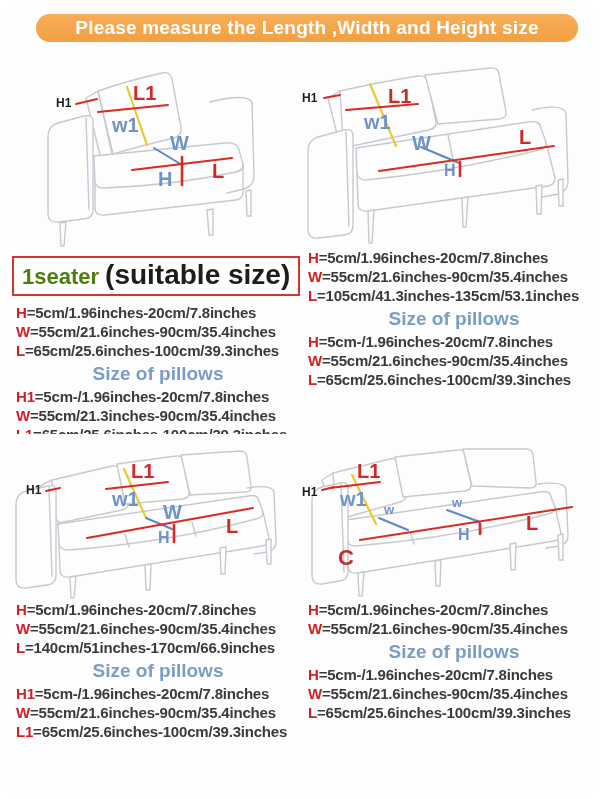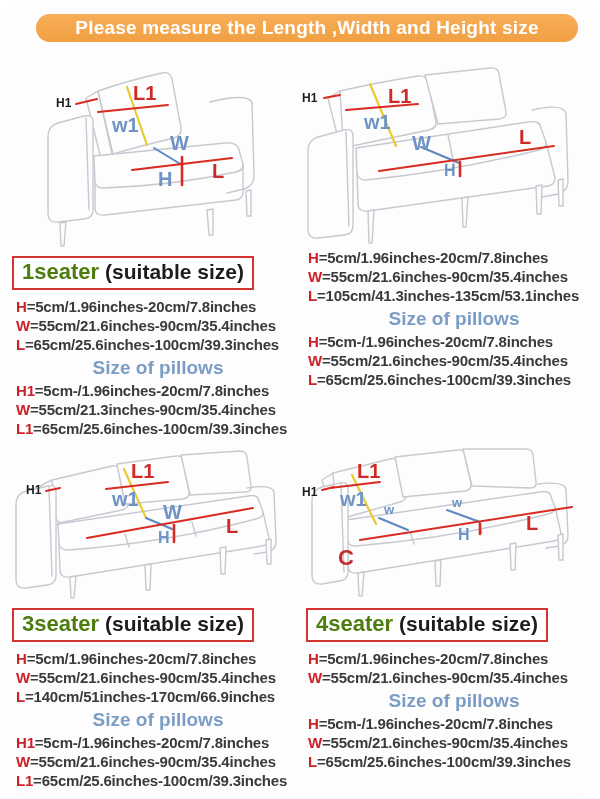--- a/index.html
+++ b/index.html
@@ -10,21 +10,21 @@
           font-size:19px;font-weight:700;letter-spacing:.2px;}
   .grid{display:grid;grid-template-columns:300px 300px;margin-top:10px;}
   .cell{position:relative;overflow:hidden;}
   .cell.r1{height:382px;}
   .cell.r2{height:365px;}
   .cell svg{display:block;}
   .title-box{display:inline-block;border:2px solid #d33430;background:#fff;
              padding:1px 8px 3px;margin:8px 0 7px 12px;white-space:nowrap;}
   .cell.colR .title-box{margin-left:6px;}
   .t-red{color:#4d7c0f;font-weight:700;font-size:22px;}
-  .t-dark{color:#1d1d1d;font-weight:600;font-size:21px;margin-left:6px;}
+  .t-dark{color:#1d1d1d;font-weight:600;font-size:28px;margin-left:6px;}
   .lines{padding-left:16px;}
   .cell.colR .lines{padding-left:8px;}
   .mline{font-size:15px;font-weight:600;color:#3a3a3a;line-height:19px;
          white-space:nowrap;letter-spacing:-0.2px;}
   .mline .lab{color:#cc2127;}
   .pillows-heading{font-size:19px;font-weight:600;color:#7b9cc4;line-height:25px;margin:1px 0;text-align:center;}
   
   .outline{stroke:#c7c9d0;stroke-width:1.4;fill:none;stroke-linejoin:round;stroke-linecap:round;}
   .outline .solid{fill:#fdfdfd;}
   .ln-red{stroke:#d92b21;stroke-width:2;fill:none;stroke-linecap:round;}
@@ -157,23 +157,20 @@
         <line class="ln-blue" x1="146" y1="84" x2="172" y2="95"></line>
         <line class="ln-red-thick" x1="174" y1="91" x2="174" y2="108"></line>
         <line class="ln-red" x1="87" y1="104" x2="253" y2="74"></line>
         <text class="an-black" x="26" y="60">H1</text>
         <text class="an-red" x="131" y="44">L1</text>
         <text class="an-blue" x="112" y="72">w1</text>
         <text class="an-blue" x="163" y="85">W</text>
         <text class="an-blue-md" x="158" y="109">H</text>
         <text class="an-red" x="226" y="99">L</text>
       </svg>
-      <div class="title-box">
-        <span class="t-red">3seater</span><span class="t-dark">(suitable size)</span>
-      </div>
       <div class="lines">
         <div class="mline"><span class="lab">H</span><span>=5cm/1.96inches-20cm/7.8inches</span></div>
         <div class="mline"><span class="lab">W</span><span>=55cm/21.6inches-90cm/35.4inches</span></div>
         <div class="mline"><span class="lab">L</span><span>=140cm/51inches-170cm/66.9inches</span></div>
         <div class="pillows-heading">Size of pillows</div>
         <div class="mline"><span class="lab">H1</span><span>=5cm-/1.96inches-20cm/7.8inches</span></div>
         <div class="mline"><span class="lab">W</span><span>=55cm/21.6inches-90cm/35.4inches</span></div>
         <div class="mline"><span class="lab">L1</span><span>=65cm/25.6inches-100cm/39.3inches</span></div>
       </div>
     </section>
@@ -206,23 +203,20 @@
         <line class="ln-red" x1="60" y1="106" x2="272" y2="73"></line>
         <text class="an-black" x="2" y="62">H1</text>
         <text class="an-red" x="57" y="44">L1</text>
         <text class="an-blue" x="40" y="72">w1</text>
         <text class="an-blue-sm" x="84" y="80">w</text>
         <text class="an-blue-sm" x="152" y="73">w</text>
         <text class="an-blue-md" x="158" y="106">H</text>
         <text class="an-red" x="226" y="96">L</text>
         <text class="an-red-c" x="38" y="131">C</text>
       </svg>
-      <div class="title-box">
-        <span class="t-red">4seater</span><span class="t-dark">(suitable size)</span>
-      </div>
       <div class="lines">
         <div class="mline"><span class="lab">H</span><span>=5cm/1.96inches-20cm/7.8inches</span></div>
         <div class="mline"><span class="lab">W</span><span>=55cm/21.6inches-90cm/35.4inches</span></div>
         <div class="pillows-heading">Size of pillows</div>
         <div class="mline"><span class="lab">H</span><span>=5cm-/1.96inches-20cm/7.8inches</span></div>
         <div class="mline"><span class="lab">W</span><span>=55cm/21.6inches-90cm/35.4inches</span></div>
         <div class="mline"><span class="lab">L</span><span>=65cm/25.6inches-100cm/39.3inches</span></div>
       </div>
     </section>
 

